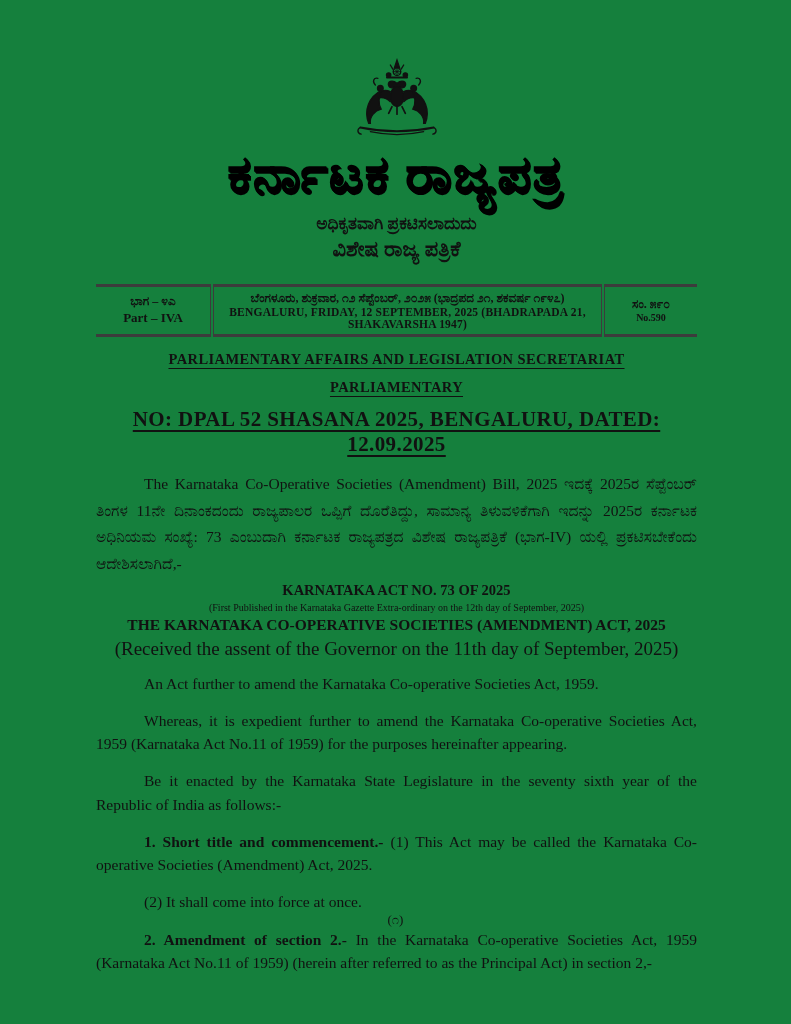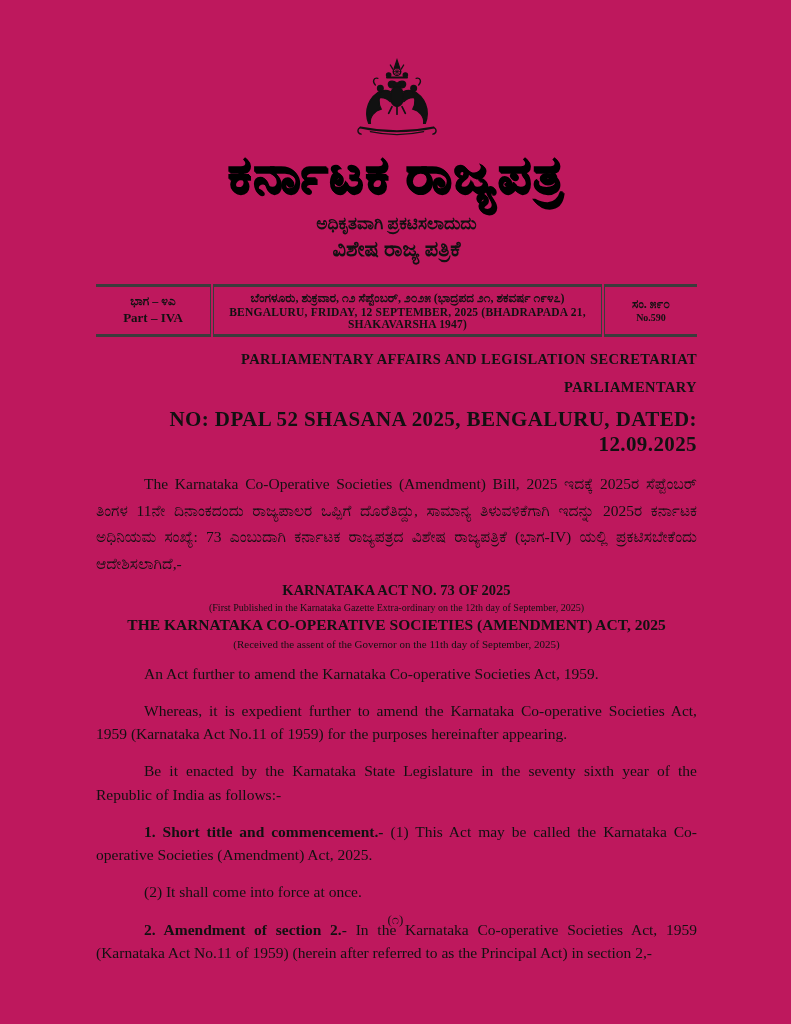--- a/index.html
+++ b/index.html
@@ -6,21 +6,21 @@
     margin: 0;
     padding: 0;
     background: #ffffff;
     font-family: "Liberation Serif", "DejaVu Serif", serif;
     color: #111111;
   }
   .page {
     position: relative;
     width: 791px;
     height: 1024px;
-    background: #be185d;
+    background: #15803d;
     box-sizing: border-box;
     padding: 56px 94px 0 96px;
     overflow: hidden;
   }
   
   .masthead { text-align: center; }
   .emblem { display: block; margin: 0 auto; width: 100px; height: 88px; }
   .gazette-title {
     margin: 2px 0 0 0;
     font-size: 52px;
@@ -59,42 +59,42 @@
   .info-table .cell-date, .info-table .cell-number { border-left: 4px double #3c3c3c; }
   .kn-small { font-size: 12px; font-weight: bold; line-height: 1.35; }
   .en-small { font-size: 13px; font-weight: bold; line-height: 1.35; }
   .date-en  { font-size: 11.5px; font-weight: bold; letter-spacing: 0.2px; }
   .no-en    { font-size: 10px; font-weight: bold; }
   
   .headings { text-align: center; margin-top: 14px; }
   .head-line {
     margin: 8px 0 11px 0;
     font-weight: bold;
+    text-decoration: underline;
     text-underline-offset: 4px;
     letter-spacing: 0.4px;
-    text-align: right;
   }
   .head-secretariat { font-size: 14.5px; }
   .head-notification { font-size: 14.5px; }
   .head-reference { font-size: 21px; margin-bottom: 0; }
   
   .body-text { margin-top: 14px; }
   .para {
     margin: 0 0 14px 0;
     font-size: 15.5px;
     line-height: 1.5;
     text-align: justify;
     text-indent: 48px;
   }
   .para-order { line-height: 1.72; margin-bottom: 4px; }
   .act-headings { text-align: center; }
   .act-no { margin: 2px 0 0 0; font-size: 14.5px; font-weight: bold; }
   .act-first-pub { margin: 3px 0 0 0; font-size: 10px; }
   .act-title { margin: 3px 0 0 0; font-size: 15.5px; font-weight: bold; }
-  .act-assent { margin: 4px 0 0 0; font-size: 11px; }
+  .act-assent { margin: 4px 0 0 0; font-size: 19px; }
   .para-preamble { margin-top: 12px; text-align: left; }
   .section-lead { font-weight: bold; }
   
   .page-footer {
     position: absolute;
     left: 0; right: 0;
     top: 912px;
     text-align: center;
     font-size: 13px;
   }

